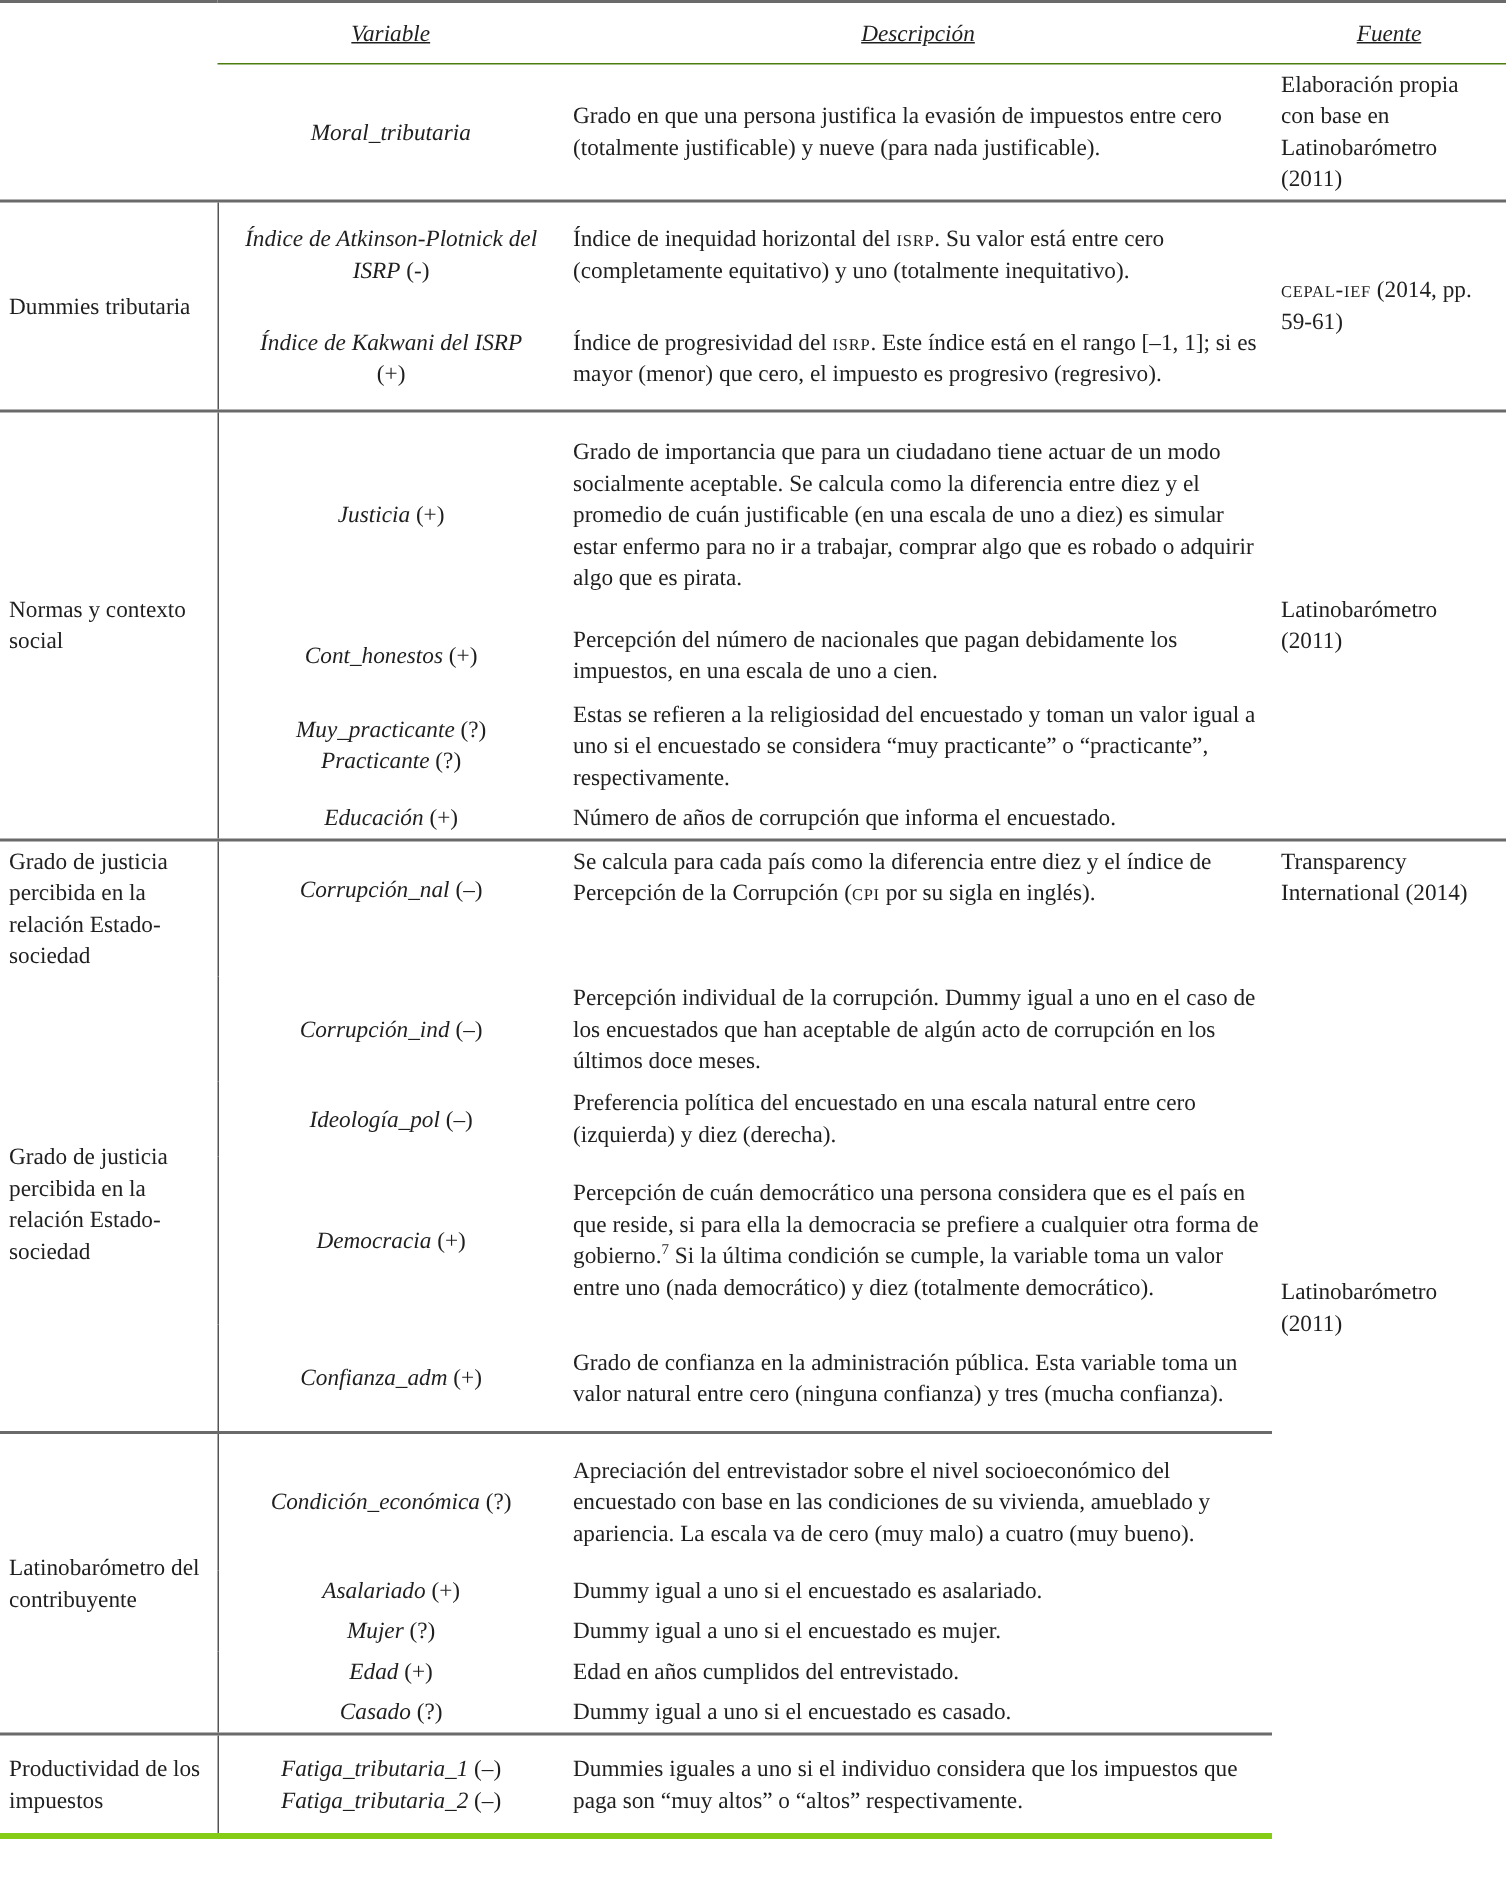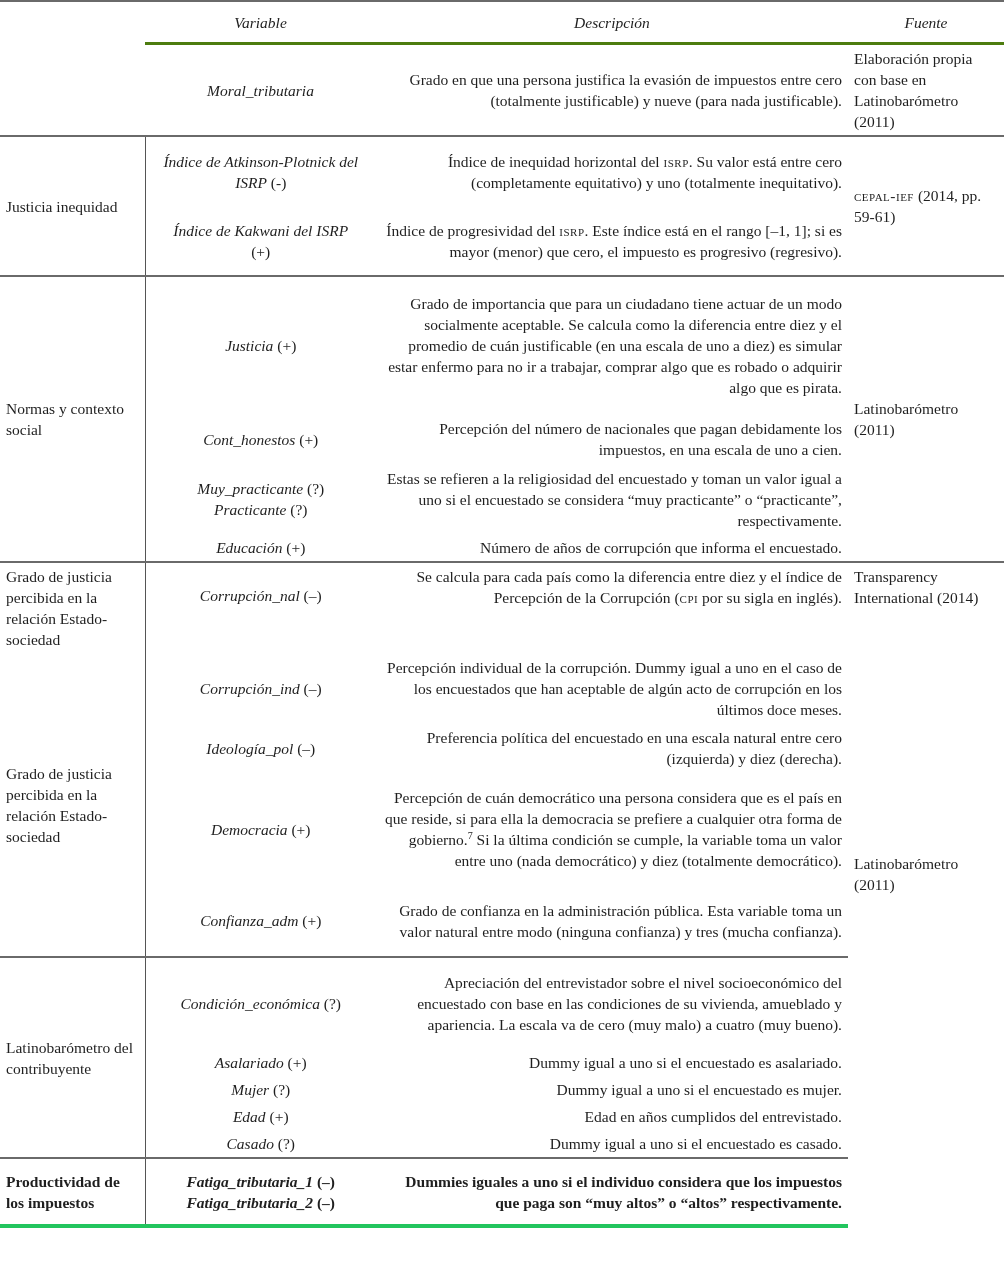--- a/index.html
+++ b/index.html
@@ -15,28 +15,28 @@
     font-size: 15.5px; line-height: 21px;
   }
   #tbl col.c1 { width: 145px; }
   #tbl col.c2 { width: 231px; }
   #tbl col.c3 { width: 472px; }
   #tbl col.c4 { width: 156px; }
   #tbl td, #tbl th { padding: 3px 6px; vertical-align: middle; }
   .top-rule td, .top-rule th { border-top: 2px solid #6a6a6a; }
   th { font-weight: normal; font-style: italic; text-align: center; height: 34px; }
   th.blank { border-bottom: none; }
-  th.hdr { border-bottom: 3px solid #4d7c0f; }
+  th.hdr { border-bottom: 1px solid #4d7c0f; text-decoration: underline; }
   td.group { text-align: left; padding-left: 2px; border-right: 1.5px solid #555; }
   td.var { text-align: center; }
   td.var i { font-style: italic; text-align: center; }
-  td.desc { text-align: right; margin-left: 44px; }
+  td.desc { text-align: left; margin-left: 44px; }
   td.src { text-align: left; }
   tr.sep > td { border-top: 2px solid #6a6a6a; }
-  tr.last > td { border-bottom: 4px solid #22c55e; font-weight: bold; }
+  tr.last > td { border-bottom: 4px solid #84cc16; }
   .sc { font-variant: small-caps; text-transform: lowercase; letter-spacing: 0.5px; }
   sup { font-size: 10px; line-height: 0; }
 </style>
 </head>
 <body>
 
 <table id="tbl">
   <colgroup>
       <col class="c1">
       <col class="c2">
@@ -53,21 +53,21 @@
   </tr>
 
   <tr style="height:74px">
     <td></td>
     <td class="var"><i>Moral_tributaria</i></td>
     <td class="desc">Grado en que una persona justifica la evasión de impuestos entre cero (totalmente justificable) y nueve (para nada justificable).</td>
     <td class="src">Elaboración propia con base en Latinobarómetro (2011)</td>
   </tr>
 
   <tr class="sep" style="height:70px">
-    <td class="group" rowspan="2">Justicia inequidad</td>
+    <td class="group" rowspan="2">Dummies tributaria</td>
     <td class="var"><i>Índice de Atkinson-Plotnick del ISRP</i> <span>(-)</span></td>
     <td class="desc"><span>Índice de inequidad horizontal del </span><span class="sc">ISRP</span><span>. Su valor está entre cero (completamente equitativo) y uno (totalmente inequitativo).</span></td>
     <td class="src" rowspan="2"><span class="sc">CEPAL-IEF</span><span> (2014, pp. 59-61)</span></td>
   </tr>
   <tr style="height:70px">
     <td class="var"><i>Índice de Kakwani del ISRP</i><br><span>(+)</span></td>
     <td class="desc"><span>Índice de progresividad del </span><span class="sc">ISRP</span><span>. Este índice está en el rango [–1, 1]; si es mayor (menor) que cero, el impuesto es progresivo (regresivo).</span></td>
   </tr>
 
   <tr class="sep" style="height:138px">
@@ -105,21 +105,21 @@
   <tr style="height:50px">
     <td class="var"><i>Ideología_pol</i> <span>(–)</span></td>
     <td class="desc">Preferencia política del encuestado en una escala natural entre cero (izquierda) y diez (derecha).</td>
   </tr>
   <tr style="height:112px">
     <td class="var"><i>Democracia</i> <span>(+)</span></td>
     <td class="desc"><span>Percepción de cuán democrático una persona considera que es el país en que reside, si para ella la democracia se prefiere a cualquier otra forma de gobierno.</span><sup>7</sup><span> Si la última condición se cumple, la variable toma un valor entre uno (nada democrático) y diez (totalmente democrático).</span></td>
   </tr>
   <tr style="height:72px">
     <td class="var"><i>Confianza_adm</i> <span>(+)</span></td>
-    <td class="desc">Grado de confianza en la administración pública. Esta variable toma un valor natural entre modo (ninguna confianza) y tres (mucha confianza).</td>
+    <td class="desc">Grado de confianza en la administración pública. Esta variable toma un valor natural entre cero (ninguna confianza) y tres (mucha confianza).</td>
   </tr>
 
   <tr class="sep" style="height:92px">
     <td class="group" rowspan="5">Latinobarómetro del contribuyente</td>
     <td class="var"><i>Condición_económica</i> <span>(?)</span></td>
     <td class="desc">Apreciación del entrevistador sobre el nivel socioeconómico del encuestado con base en las condiciones de su vivienda, amueblado y apariencia. La escala va de cero (muy malo) a cuatro (muy bueno).</td>
   </tr>
   <tr style="height:25px">
     <td class="var"><i>Asalariado</i> <span>(+)</span></td>
     <td class="desc">Dummy igual a uno si el encuestado es asalariado.</td>

